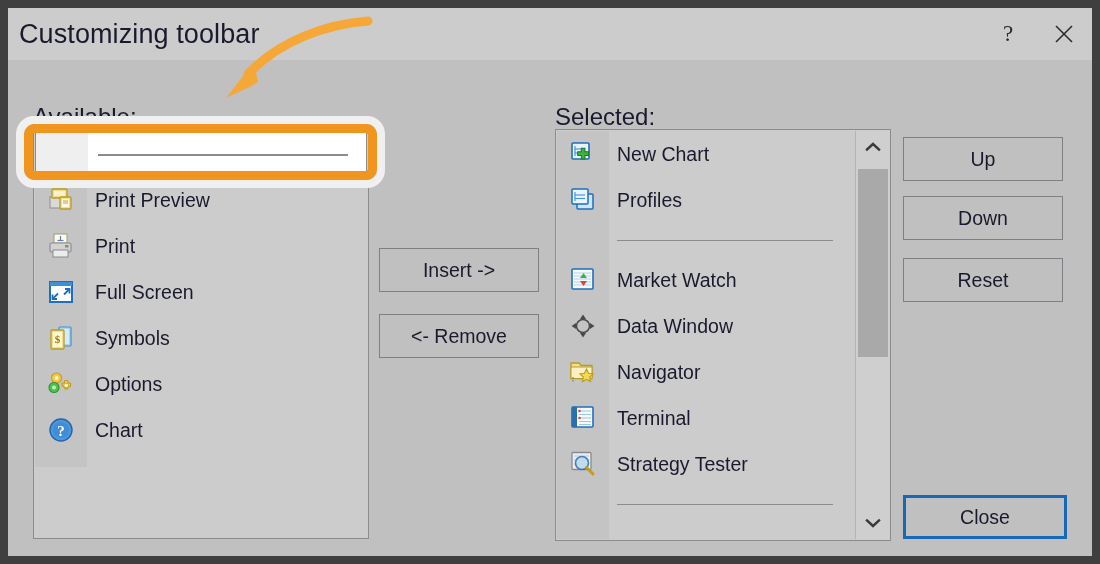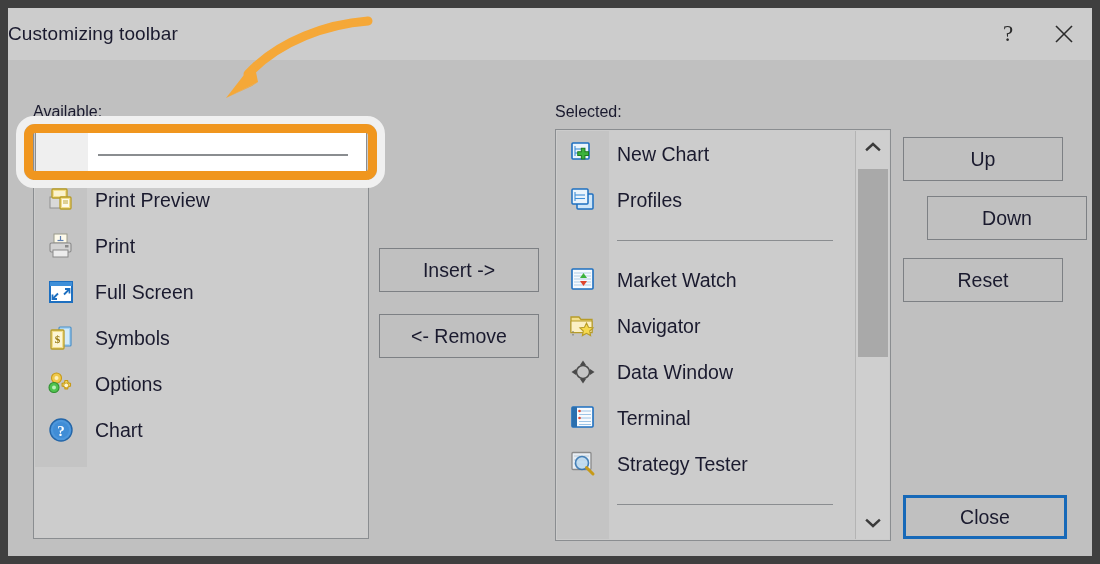--- a/index.html
+++ b/index.html
@@ -25,21 +25,22 @@
   .titlebar {
     position: absolute;
     left: 0; top: 0;
     width: 1084px;
     height: 52px;
     background: #cccccc;
     display: flex;
     align-items: center;
   }
   .title-text {
-    font-size: 19px;
+    margin-left: 11px;
+    font-size: 27px;
     color: #1a1a2e;
     letter-spacing: 0.1px;
     white-space: nowrap;
   }
   .titlebar-btns {
     margin-left: auto;
     display: flex;
     height: 100%;
   }
   .tb-btn {
@@ -58,21 +59,21 @@
   .dlg-body {
     position: absolute;
     left: 0; top: 52px;
     width: 1084px;
     height: 496px;
     background: #c0c0c0;
   }
 
   .col-label {
     position: absolute;
-    font-size: 16px;
+    font-size: 24px;
     color: #1a1a2e;
     white-space: nowrap;
   }
   .col-label.avail { left: 25px; top: 43px; }
   .col-label.sel   { left: 547px; top: 43px; }
 
   
   .listpanel {
     position: absolute;
     background: #cccccc;
@@ -184,21 +185,21 @@
     color: #1a1a2e;
     cursor: default;
     display: flex;
     align-items: center;
     justify-content: center;
     padding: 0;
   }
   .btn.insert { left: 371px; top: 188px; width: 160px; height: 44px; }
   .btn.remove { left: 371px; top: 254px; width: 160px; height: 44px; }
   .btn.up     { left: 895px; top: 77px;  width: 160px; height: 44px; }
-  .btn.down   { left: 895px; top: 136px; width: 160px; height: 44px; margin-left: 24px; }
+  .btn.down   { left: 895px; top: 136px; width: 160px; height: 44px; }
   .btn.reset  { left: 895px; top: 198px; width: 160px; height: 44px; }
   .btn.close  {
     left: 895px; top: 435px; width: 164px; height: 44px;
     border: 3px solid #1769b8;
   }
 
   
   .hl-box {
     position: absolute;
     left: 8px;
@@ -395,42 +396,42 @@
               <path d="M12 13 l3.5 -5 l3.5 5 z" fill="#3cb33c"></path>
               <path d="M12 16 l3.5 5 l3.5 -5 z" fill="#e0462e"></path>
             </svg>
           </div>
           <div class="lbl">Market Watch</div>
         </div>
 
         <div class="row">
           <div class="ico">
             <svg width="30" height="30" viewBox="0 0 30 30">
+              <circle cx="15" cy="15" r="6.5" fill="none" stroke="#4a4a4a" stroke-width="1.5"></circle>
+              <path d="M15 3.5 l3 4.5 h-6 z" fill="#4a4a4a"></path>
+              <path d="M15 26.5 l3 -4.5 h-6 z" fill="#4a4a4a"></path>
+              <path d="M3.5 15 l4.5 3 v-6 z" fill="#4a4a4a"></path>
+              <path d="M26.5 15 l-4.5 3 v-6 z" fill="#4a4a4a"></path>
+            </svg>
+          </div>
+          <div class="lbl">Data Window</div>
+        </div>
+
+        <div class="row">
+          <div class="ico">
+            <svg width="30" height="30" viewBox="0 0 30 30">
               <path d="M3 6 h8 l2 2.5 h11 v13 h-21 z" fill="#f2de8d" stroke="#b79c28" stroke-width="1.3"></path>
               <path d="M3 10 h21 v11.5 h-21 z" fill="#fbf0c4" stroke="#b79c28" stroke-width="1"></path>
               <path d="M18.5 12 l2 4.2 l4.6 0.6 l-3.4 3.2 l0.9 4.6 l-4.1 -2.3 l-4.1 2.3 l0.9 -4.6 l-3.4 -3.2 l4.6 -0.6 z" fill="#f6d94f" stroke="#b79c28" stroke-width="1.1"></path>
               <g stroke="#6b6b6b" stroke-width="1" stroke-dasharray="1.5 1.5">
                 <line x1="5" y1="20" x2="5" y2="26"></line>
               </g>
             </svg>
           </div>
           <div class="lbl">Navigator</div>
-        </div>
-
-        <div class="row">
-          <div class="ico">
-            <svg width="30" height="30" viewBox="0 0 30 30">
-              <circle cx="15" cy="15" r="6.5" fill="none" stroke="#4a4a4a" stroke-width="1.5"></circle>
-              <path d="M15 3.5 l3 4.5 h-6 z" fill="#4a4a4a"></path>
-              <path d="M15 26.5 l3 -4.5 h-6 z" fill="#4a4a4a"></path>
-              <path d="M3.5 15 l4.5 3 v-6 z" fill="#4a4a4a"></path>
-              <path d="M26.5 15 l-4.5 3 v-6 z" fill="#4a4a4a"></path>
-            </svg>
-          </div>
-          <div class="lbl">Data Window</div>
         </div>
 
         <div class="row">
           <div class="ico">
             <svg width="30" height="30" viewBox="0 0 30 30">
               <rect x="4" y="4" width="21" height="20" rx="1" fill="#f8fbfe" stroke="#1d6fc0" stroke-width="1.6"></rect>
               <rect x="4" y="4" width="5" height="20" fill="#2b6fae"></rect>
               <g stroke="#9cc4e6" stroke-width="1">
                 <line x1="11" y1="8" x2="23" y2="8"></line>
                   <line x1="11" y1="11.5" x2="23" y2="11.5"></line>

